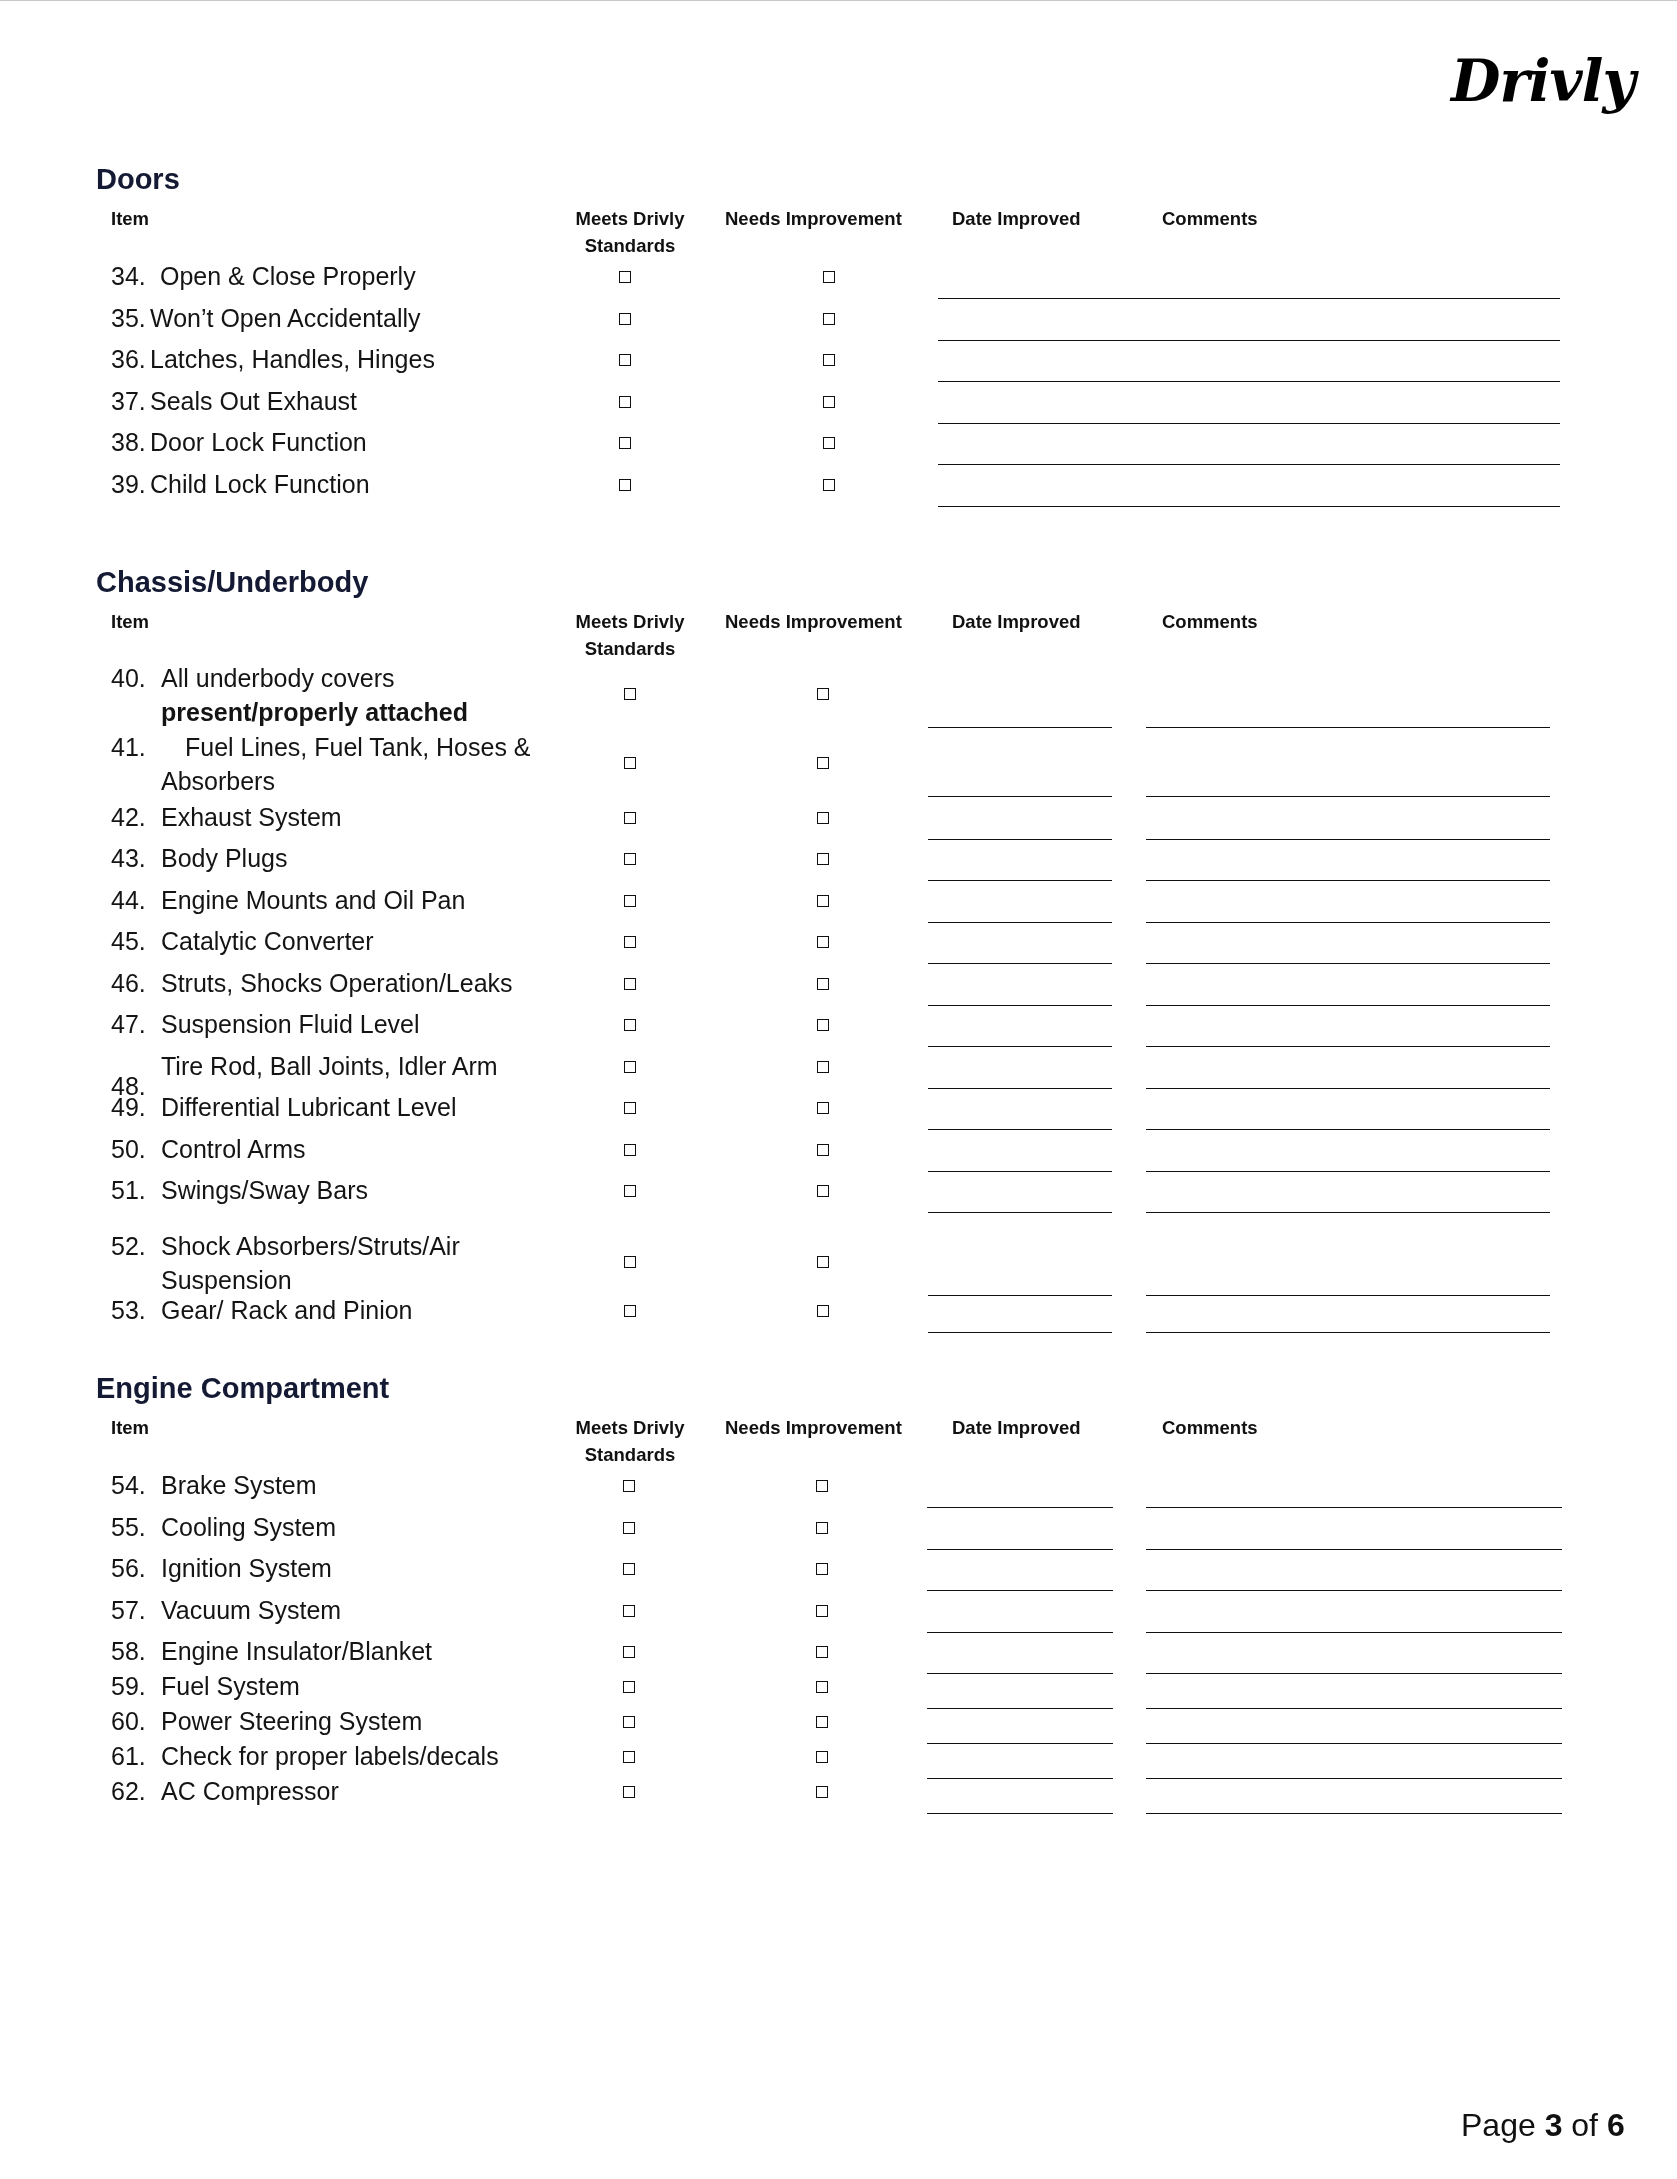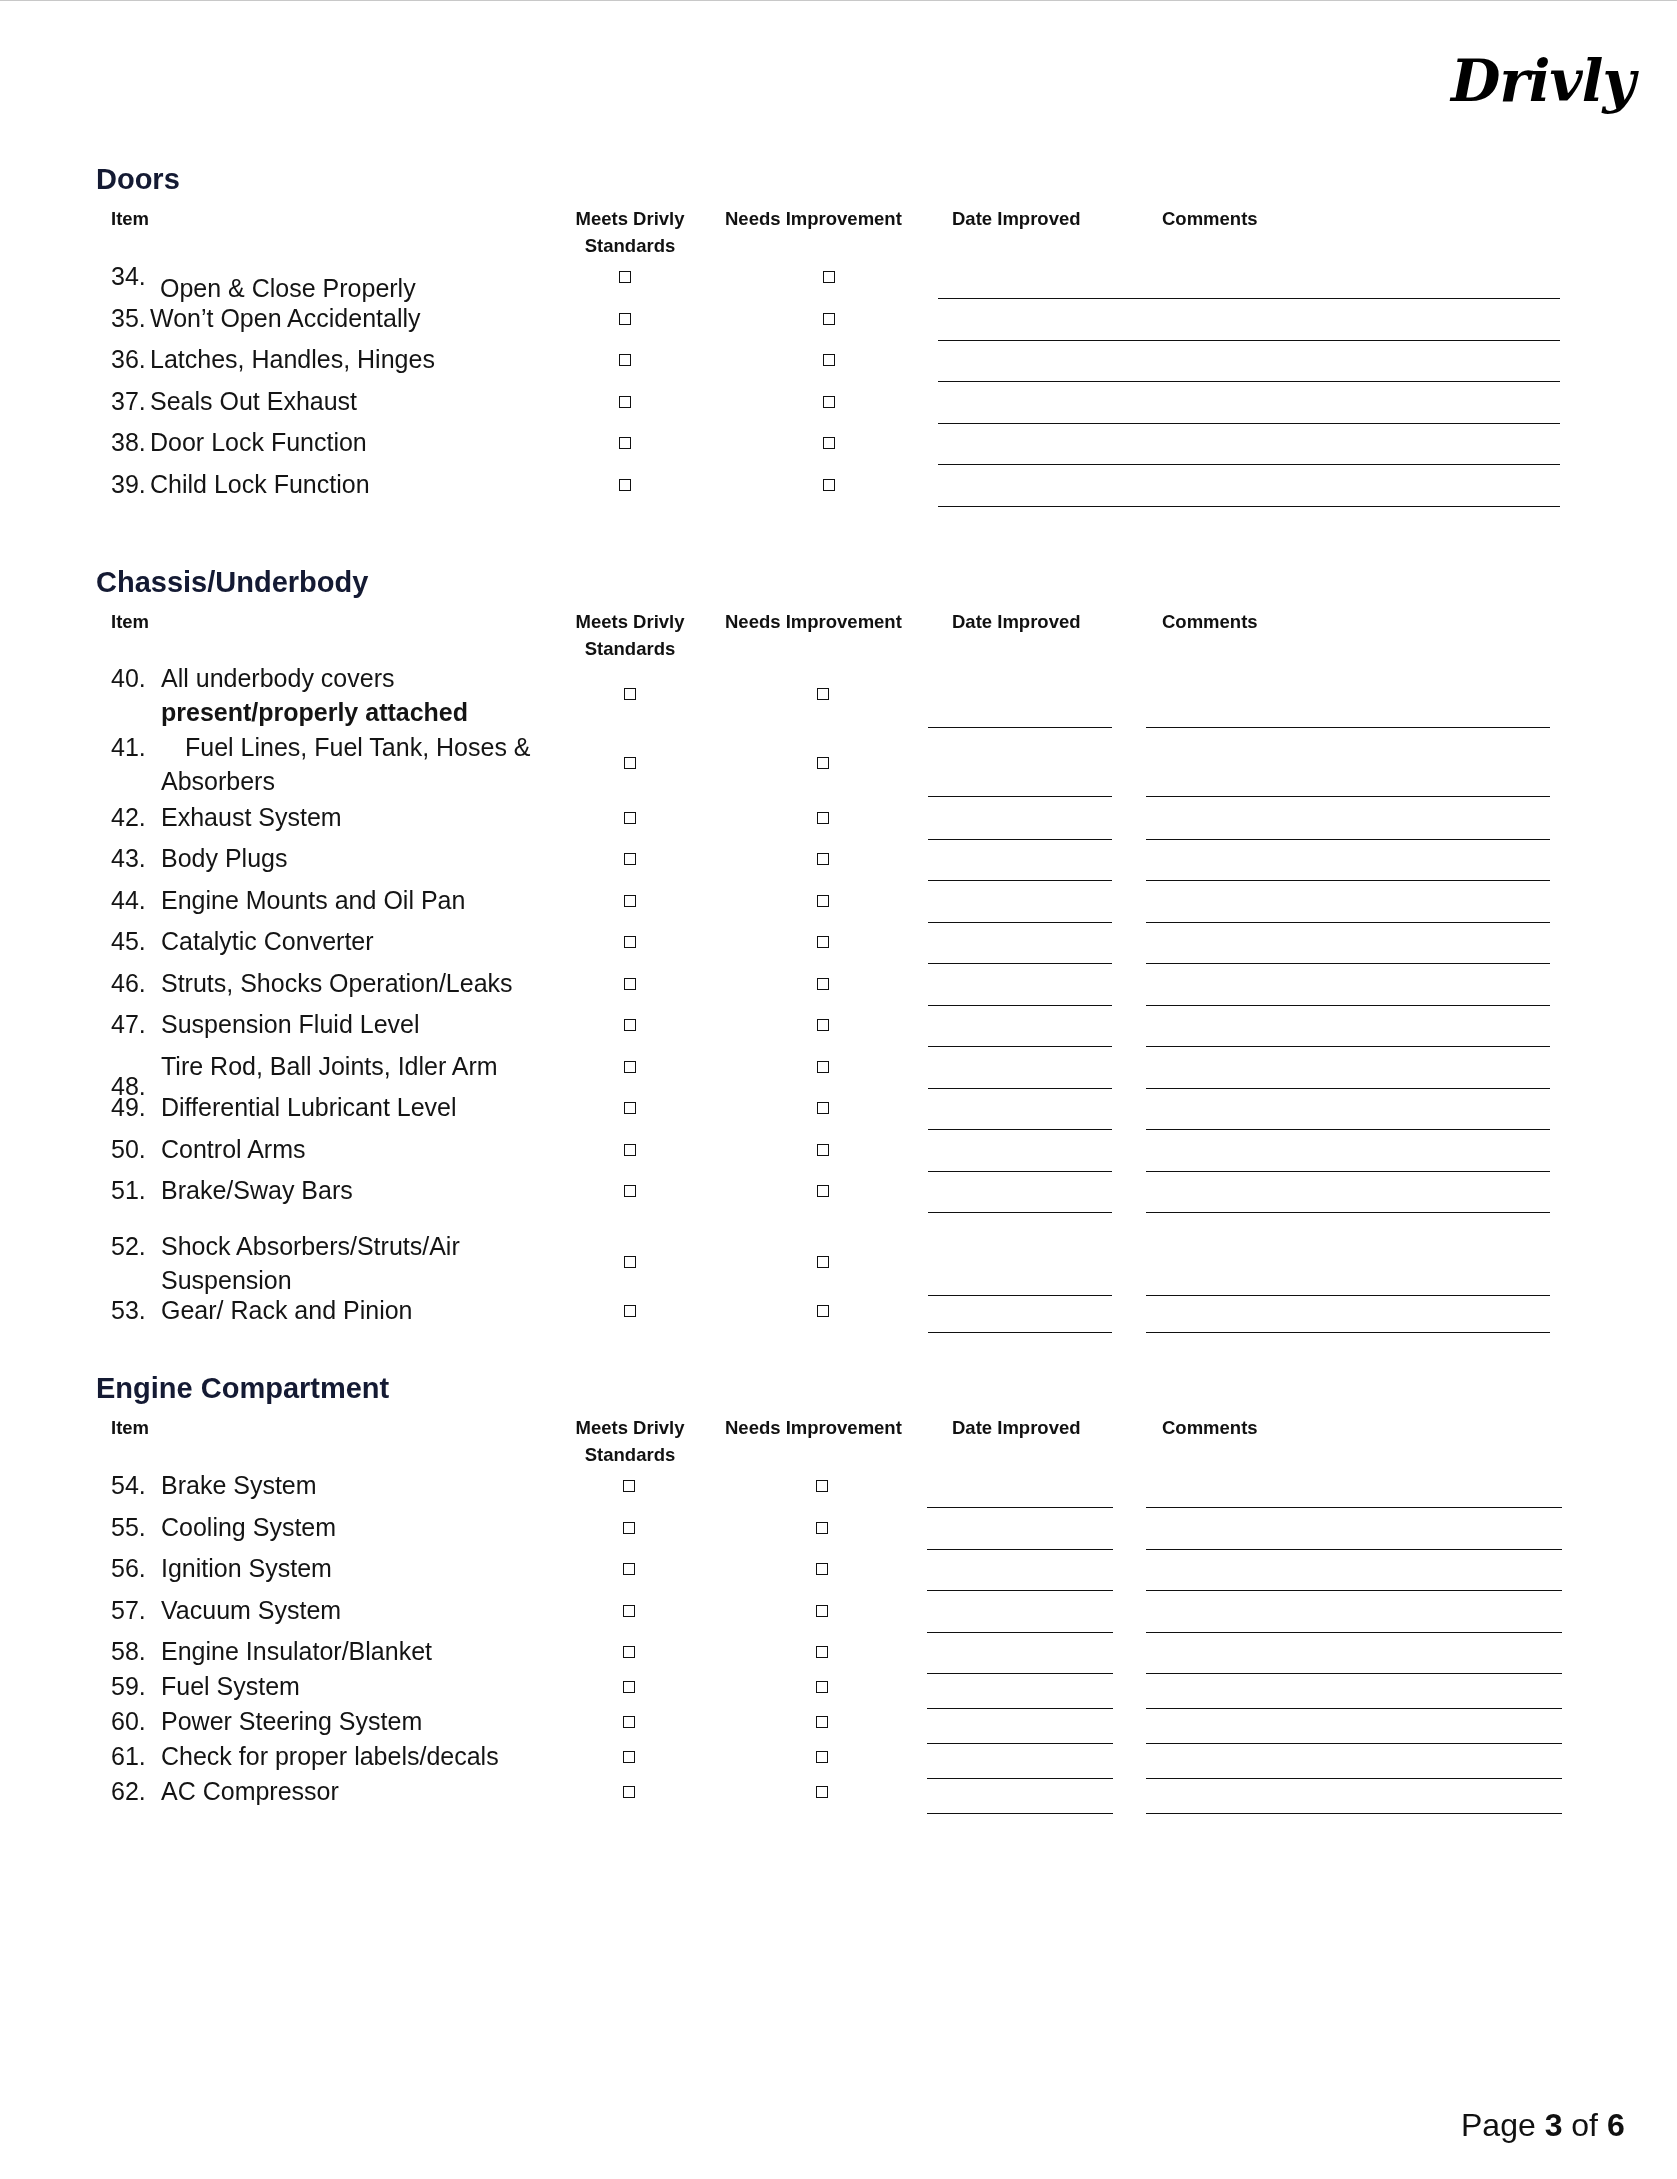--- a/index.html
+++ b/index.html
@@ -42,21 +42,21 @@
     <div class="section" style="top: 162px;">
       <div class="section-title">Doors</div>
       <div class="hdr" style="left: 111px; top: 42px;">Item</div>
       <div class="hdr center" style="left: 554px; top: 42px; width: 152px;">Meets Drivly</div>
       <div class="hdr center" style="left: 554px; top: 69px; width: 152px;">Standards</div>
       <div class="hdr" style="left: 725px; top: 42px;">Needs Improvement</div>
       <div class="hdr" style="left: 952px; top: 42px;">Date Improved</div>
       <div class="hdr" style="left: 1162px; top: 42px;">Comments</div>
       <div class="row" style="top: 96px;">
         <span class="num" style="top: 0px;">34.</span>
-        <span class="lbl" style="left: 160px; top: 12px;">Open &amp; Close Properly</span>
+        <span class="lbl" style="left: 160px; top: 0px;">Open &amp; Close Properly</span>
         <span class="cb" style="left: 619px; top: 12px;"></span>
         <span class="cb" style="left: 823px; top: 12px;"></span>
         <div class="line" style="left: 938px; width: 234px; top: 39px;"></div>
         <div class="line" style="left: 1154px; width: 406px; top: 39px;"></div>
       </div>
       <div class="row" style="top: 138px;">
         <span class="num" style="top: 0px;">35.</span>
         <span class="lbl" style="left: 150px; top: 0px;">Won’t Open Accidentally</span>
         <span class="cb" style="left: 619px; top: 12px;"></span>
         <span class="cb" style="left: 823px; top: 12px;"></span>
@@ -189,21 +189,21 @@
       <div class="row" style="top: 566px;">
         <span class="num" style="top: 0px;">50.</span>
         <span class="lbl" style="left: 161px; top: 0px;">Control Arms</span>
         <span class="cb" style="left: 624px; top: 12px;"></span>
         <span class="cb" style="left: 817px; top: 12px;"></span>
         <div class="line" style="left: 928px; width: 184px; top: 39px;"></div>
         <div class="line" style="left: 1146px; width: 404px; top: 39px;"></div>
       </div>
       <div class="row" style="top: 607px;">
         <span class="num" style="top: 0px;">51.</span>
-        <span class="lbl" style="left: 161px; top: 0px;">Brake/Sway Bars</span>
+        <span class="lbl" style="left: 161px; top: 0px;">Swings/Sway Bars</span>
         <span class="cb" style="left: 624px; top: 12px;"></span>
         <span class="cb" style="left: 817px; top: 12px;"></span>
         <div class="line" style="left: 928px; width: 184px; top: 39px;"></div>
         <div class="line" style="left: 1146px; width: 404px; top: 39px;"></div>
       </div>
       <div class="row" style="top: 663px;">
         <span class="num" style="top: 0px;">52.</span>
         <span class="lbl" style="left: 161px; top: 0px;">Shock Absorbers/Struts/Air</span>
         <span class="lbl" style="left: 161px; top: 34px;">Suspension</span>
         <span class="cb" style="left: 624px; top: 27px;"></span>

